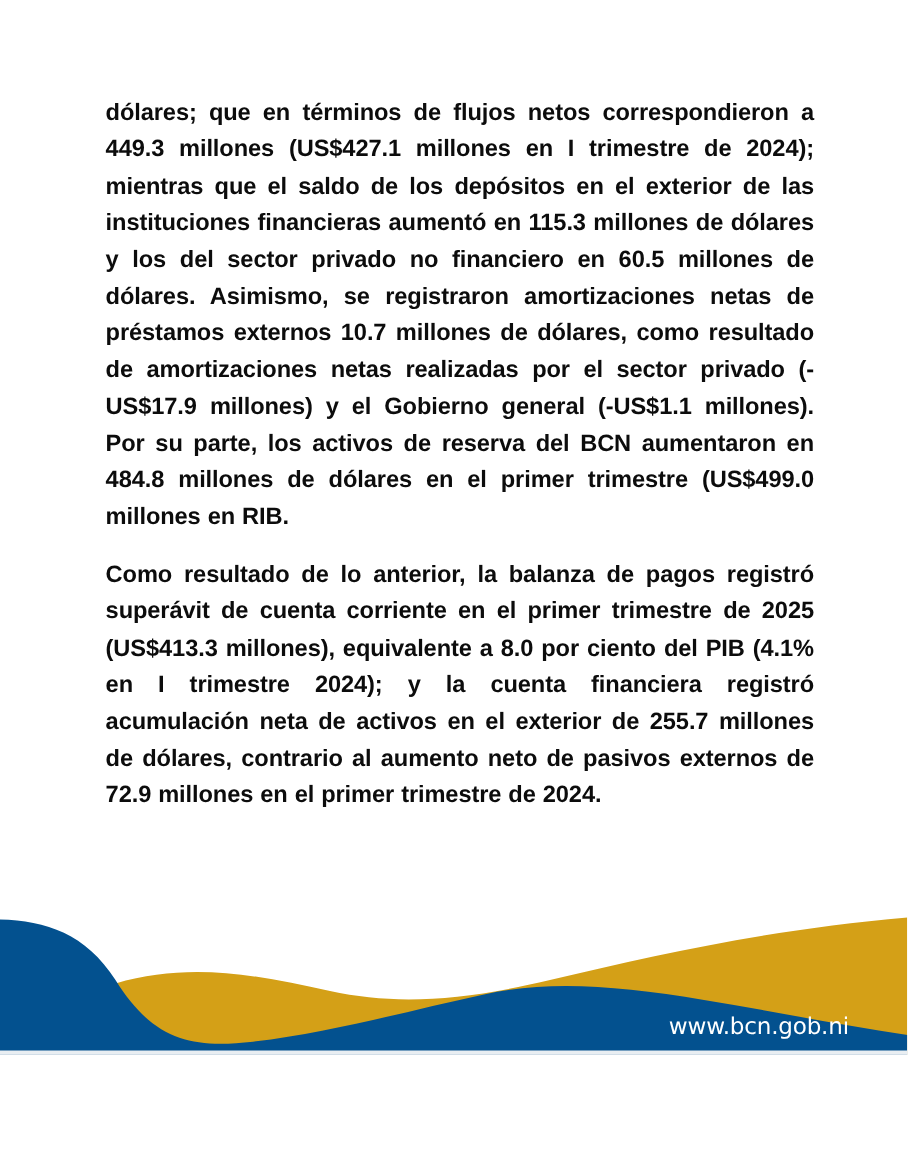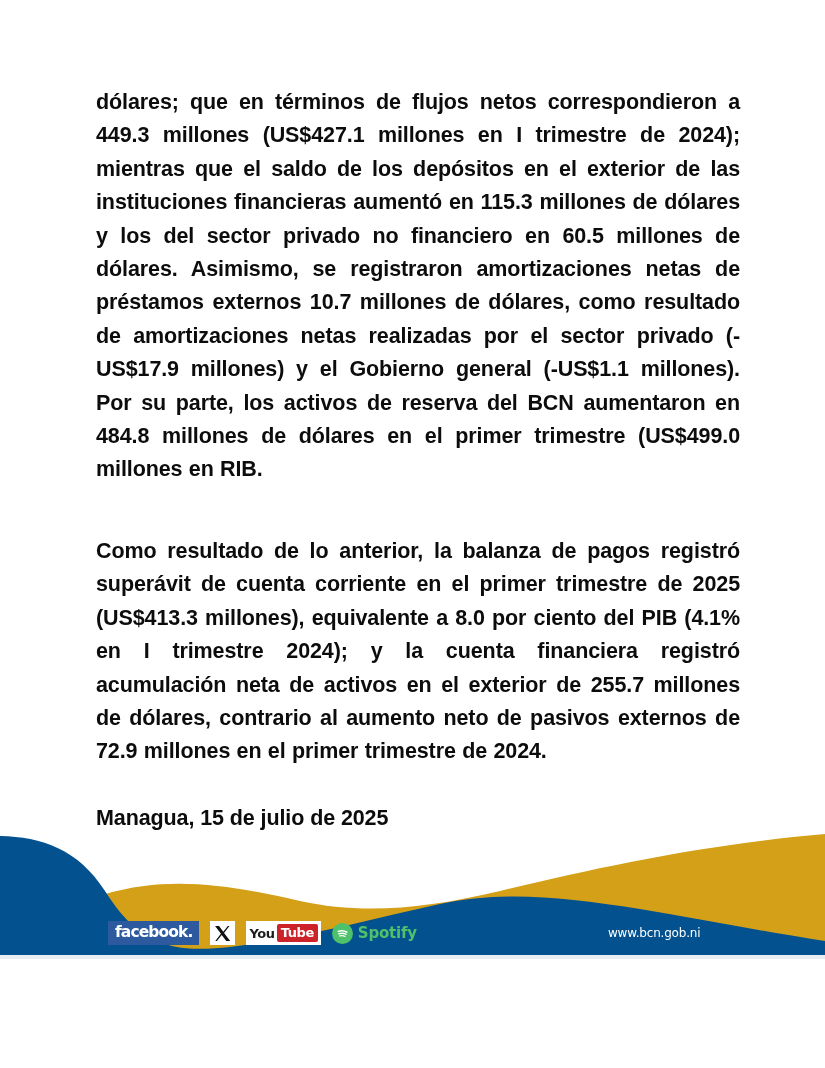--- a/index.html
+++ b/index.html
@@ -30,21 +30,21 @@
     font-size: 21.5px;
     line-height: 33.4px;
     font-weight: 700;
     color: #0c0c0c;
     text-align: justify;
     letter-spacing: -0.1px;
     word-spacing: 0.5px;
     -webkit-font-smoothing: antialiased;
   }
   .para + .para {
-    margin-top: 48px;
+    margin-top: 19px;
   }
   .para.last-line-left {
     text-align-last: left;
   }
   .signoff {
     margin: 0;
     margin-top: 33.4px;
     font-size: 21.5px;
     line-height: 33.4px;
     font-weight: 700;
@@ -171,35 +171,34 @@
     font-size: 15px;
     line-height: 1;
     letter-spacing: -0.2px;
   }
 
   .site-url {
     position: absolute;
     left: 608px;
     color: #ffffff;
     font-family: "DejaVu Sans", sans-serif;
-    font-size: 12px;
+    font-size: 21px;
     font-weight: 400;
     letter-spacing: -0.2px;
     line-height: 1;
   }
 </style>
 </head>
 <body>
 
 <div class="page">
 
   <div class="content">
     <p class="para">dólares; que en términos de flujos netos correspondieron a 449.3 millones (US$427.1 millones en I trimestre de 2024); mientras que el saldo de los depósitos en el exterior de las instituciones financieras aumentó en 115.3 millones de dólares y los del sector privado no financiero en 60.5 millones de dólares. Asimismo, se registraron amortizaciones netas de préstamos externos 10.7 millones de dólares, como resultado de amortizaciones netas realizadas por el sector privado (-US$17.9 millones) y el Gobierno general (-US$1.1 millones). Por su parte, los activos de reserva del BCN aumentaron en 484.8 millones de dólares en el primer trimestre (US$499.0 millones en RIB.</p>
     <p class="para last-line-left">Como resultado de lo anterior, la balanza de pagos registró superávit de cuenta corriente en el primer trimestre de 2025 (US$413.3 millones), equivalente a 8.0 por ciento del PIB (4.1% en I trimestre 2024); y la cuenta financiera registró acumulación neta de activos en el exterior de 255.7 millones de dólares, contrario al aumento neto de pasivos externos de 72.9 millones en el primer trimestre de 2024.</p>
-    <p class="signoff">Managua, 15 de julio de 2025</p>
   </div>
 
   <div class="footer">
     <svg viewBox="0 0 825 188" preserveAspectRatio="none">
 
       <path d="M 0,17 L 0,188 L 825,188 L 825,63
                C 700,74 600,96 500,120
                C 420,139 360,143 300,130
                C 230,114 170,104 105,123
                C 62,135 28,150 0,170 Z" fill="#D4A017"></path>
@@ -208,46 +207,17 @@
                C 760,160 700,148 640,138
                C 560,125 500,120 440,133
                C 370,148 300,168 230,176
                C 175,182 140,176 105,120
                C 78,78 42,66 0,65 Z" fill="#03518F"></path>
     </svg>
     <div class="footer-baseline"></div>
   </div>
 
   <div class="social-row">
-    <div class="social-group">
-
-      <div class="badge-facebook">
-        <span class="fb-text">facebook.</span>
-      </div>
-
-      <div class="badge-x">
-        <svg width="17" height="17" viewBox="0 0 24 24">
-          <path d="M1.5 1.5 L9.8 12.2 L1.8 22.5 L4.1 22.5 L10.9 14.0 L17.3 22.5 L22.9 22.5 L14.2 11.2 L21.8 1.5 L19.5 1.5 L13.1 9.5 L7.1 1.5 Z" fill="#111111"></path>
-        </svg>
-      </div>
-
-      <div class="badge-youtube">
-        <span class="yt-you">You</span>
-        <span class="yt-tube">Tube</span>
-      </div>
-
-      <div class="badge-spotify">
-        <span class="spotify-mark">
-          <svg width="15" height="15" viewBox="0 0 24 24">
-            <path d="M5.2 8.6 C9.6 7.2 15.2 7.6 19.0 9.9" stroke="#ffffff" stroke-width="2.6" fill="none" stroke-linecap="round"></path>
-            <path d="M6.2 12.4 C9.9 11.2 14.5 11.6 17.7 13.5" stroke="#ffffff" stroke-width="2.2" fill="none" stroke-linecap="round"></path>
-            <path d="M7.0 16.0 C10.0 15.1 13.6 15.4 16.2 16.9" stroke="#ffffff" stroke-width="1.8" fill="none" stroke-linecap="round"></path>
-          </svg>
-        </span>
-        <span class="spotify-label">Spotify</span>
-      </div>
-
-    </div>
 
     <div class="site-url">www.bcn.gob.ni</div>
   </div>
 
 </div>
 
 </body></html>

